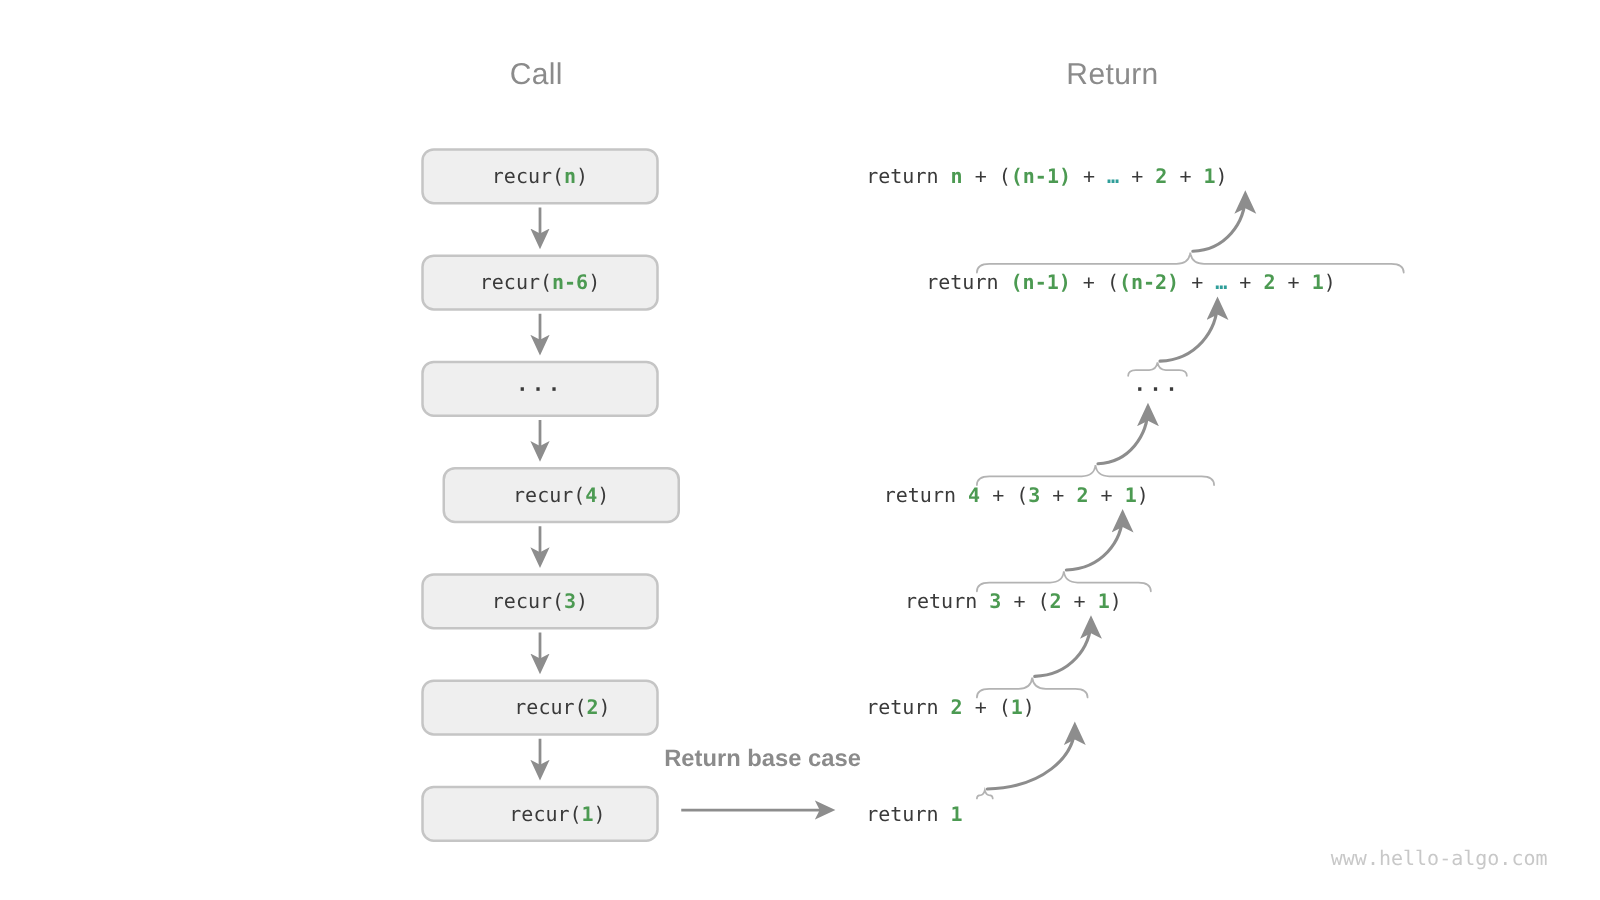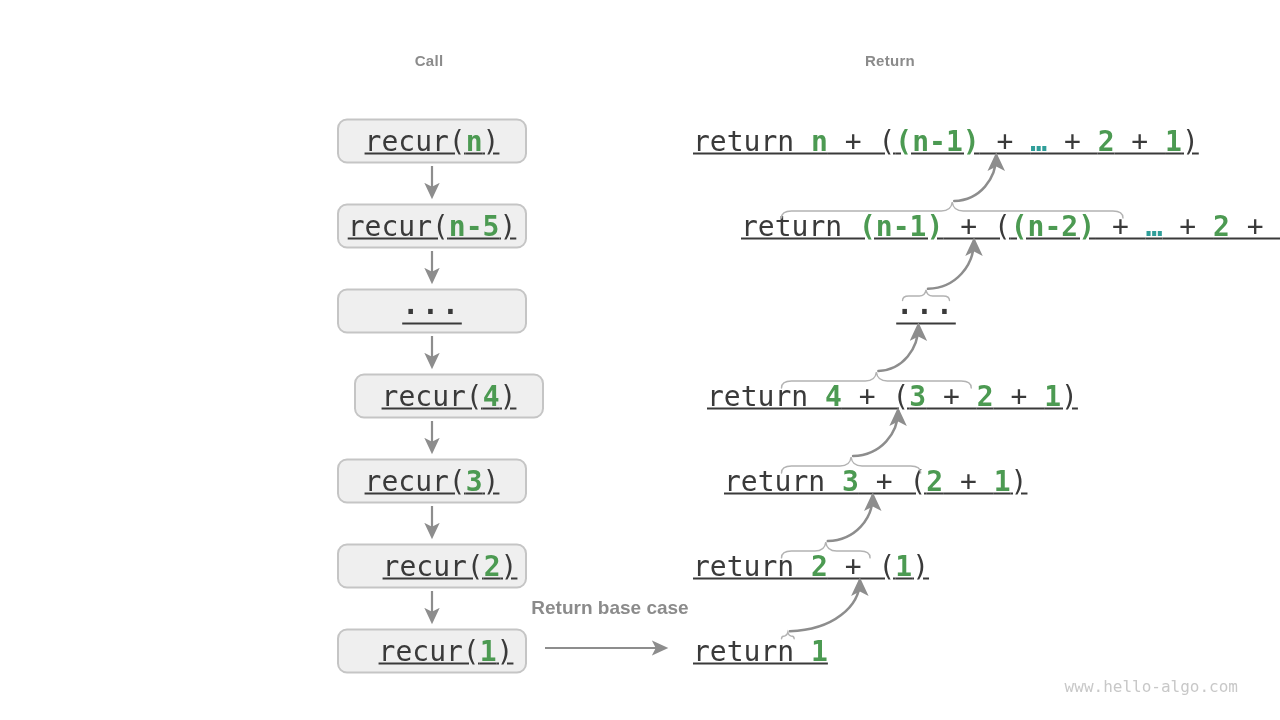--- a/index.html
+++ b/index.html
@@ -2,29 +2,29 @@
 <html style="--green: #4c9a52; --teal: #2f9e99; --code: #3a3a3a; --gray: #8b8b8b; --box-bg: #efefef; --box-border: #c5c5c5; --wm: #c8c8c8;"><head>
 <meta charset="utf-8">
 <style>
   html,body{margin:0;padding:0;background:#fff;}
   #canvas{
     position:relative;width:1280px;height:720px;background:#ffffff;
     overflow:hidden;font-family:"Liberation Sans",sans-serif;
   }
   .hdr{
     position:absolute;transform:translate(-50%,-50%);
-    font-weight:bold;font-size:15px;color:var(--gray,#8b8b8b);letter-spacing:.3px;
+    font-weight:normal;font-size:24px;color:var(--gray,#8b8b8b);letter-spacing:.3px;
   }
   .trigger{
     position:absolute;transform:translate(-50%,-50%);
     font-weight:bold;font-size:19px;color:var(--gray,#8b8b8b);white-space:nowrap;
   }
   .code{
     font-family:"DejaVu Sans Mono","Liberation Mono",monospace;
-    font-size:28px;color:var(--code,#3a3a3a);text-decoration:underline;
+    font-size:16px;color:var(--code,#3a3a3a);
   }
   .callbox{
     position:absolute;width:190px;height:45px;transform:translateY(-50%);
     background:var(--box-bg,#efefef);border:2px solid var(--box-border,#c5c5c5);
     border-radius:10px;display:flex;align-items:center;justify-content:center;
     box-sizing:border-box;
   }
   .retline{
     position:absolute;transform:translateY(-50%);white-space:pre;
   }
@@ -45,21 +45,21 @@
 <div id="canvas">
   <div class="hdr" id="hdr-call" style="left:429px;top:60px;">Call</div>
   <div class="hdr" id="hdr-return" style="left:890px;top:60px;">Return</div>
   <div class="trigger" style="left:610px;top:608px;">Return base case</div>
   <div id="rows">
       <div class="callbox" style="left: 337px; top: 141px;">
         <span class="code"><span>recur(</span><span class="g">n</span><span>)</span></span>
       </div>
       <div class="retline code" style="top: 141px; left: 693px;"><span>return </span><span><span class="g">n</span><span> + (</span><span class="g">(n-1)</span><span> + </span><span class="t">…</span><span> + </span><span class="g">2</span><span> + </span><span class="g">1</span><span>)</span></span></div>
       <div class="callbox" style="left: 337px; top: 226px;">
-        <span class="code"><span>recur(</span><span class="g">n-5</span><span>)</span></span>
+        <span class="code"><span>recur(</span><span class="g">n-6</span><span>)</span></span>
       </div>
       <div class="retline code" style="top: 226px; left: 693px; margin-left: 48px;"><span>return </span><span><span class="g">(n-1)</span><span> + (</span><span class="g">(n-2)</span><span> + </span><span class="t">…</span><span> + </span><span class="g">2</span><span> + </span><span class="g">1</span><span>)</span></span></div>
       <div class="callbox" style="left: 337px; top: 311px;">
         <span class="code dots"><span>···</span></span>
       </div>
       <div class="retline code dotsline" style="top: 311px; left: 926px;"><span class="dots"><span>···</span></span></div>
       <div class="callbox" style="left: 354px; top: 396px;">
         <span class="code"><span>recur(</span><span class="g">4</span><span>)</span></span>
       </div>
       <div class="retline code" style="top: 396px; left: 707px;"><span>return </span><span><span class="g">4</span><span> + (</span><span class="g">3</span><span> + </span><span class="g">2</span><span> + </span><span class="g">1</span><span>)</span></span></div>

